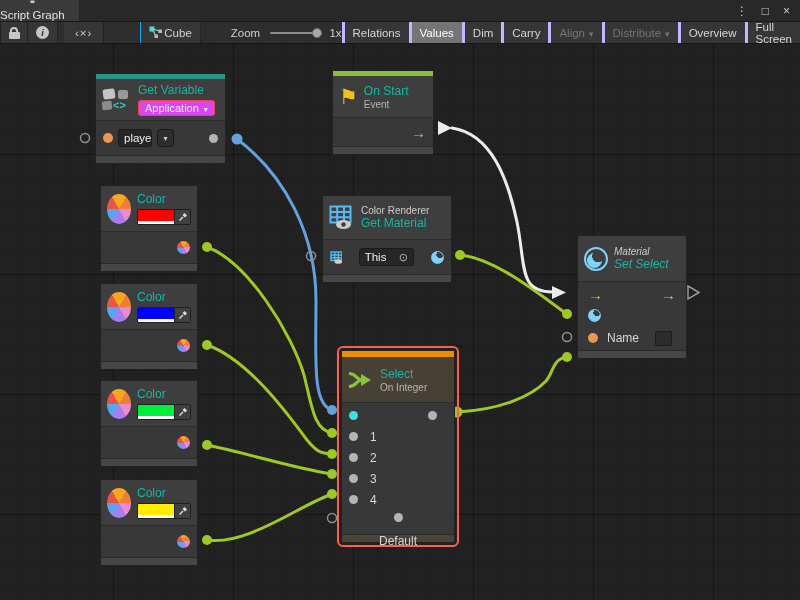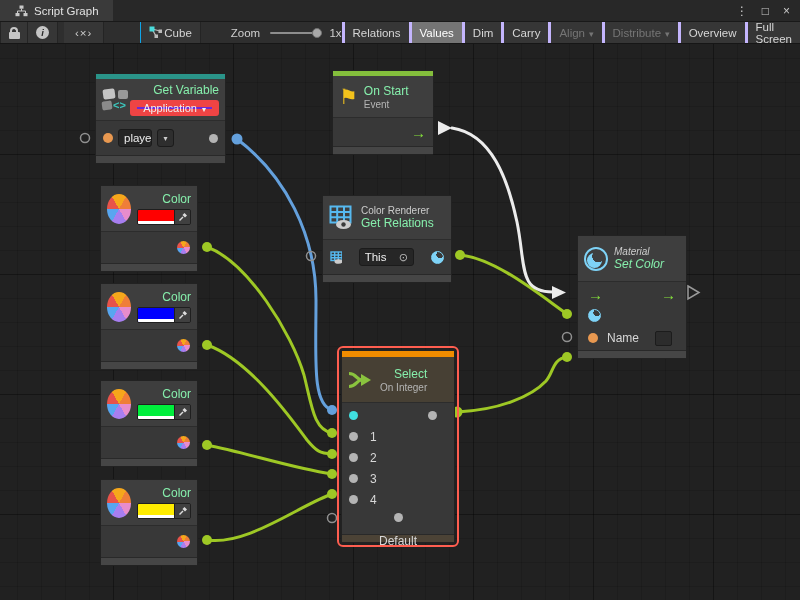--- a/index.html
+++ b/index.html
@@ -2,21 +2,21 @@
 <html><head>
 <meta charset="utf-8">
 <style>
   * { margin:0; padding:0; box-sizing:border-box; }
   html,body { width:800px; height:600px; overflow:hidden; background:#1f1f1f;
     font-family:"Liberation Sans", sans-serif; -webkit-font-smoothing:antialiased; }
   .app { position:relative; width:800px; height:600px; }
 
   
   .tabbar { height:22px; background:#282828; display:flex; align-items:stretch; border-bottom:1px solid #191919; }
-  .tab { display:flex; align-items:center; gap:6px; background:#3a3a3a; padding:0 14px 0 15px; font-size:11.5px; color:#e2e2e2; }
+  .tab { display:flex; align-items:center; gap:6px; background:#3a3a3a; padding:0 14px 0 0; font-size:11.5px; color:#e2e2e2;flex-direction:column; }
   .win-controls { margin-left:auto; display:flex; align-items:center; gap:14px; padding-right:10px; color:#c8c8c8; font-size:12px; }
   .win-controls span { cursor:default; }
 
   
   .toolbar { height:22px; background:#2e2e2e; display:flex; align-items:stretch; border-bottom:1px solid #161616; font-size:11.5px; color:#d6d6d6; }
   .tbtn { display:flex; align-items:center; justify-content:center; background:#363636; border-right:1px solid #242424; padding:0 8px; white-space:nowrap; }
   .tbtn.first { border-left:1px solid #242424; }
   .lock-wrap { width:28px; flex-direction:column; }
   .lock-shackle { width:8px; height:5px; border:2px solid #c6c6c6; border-bottom:none; border-radius:4px 4px 0 0; }
   .lock-body { width:11px; height:7px; background:#c6c6c6; border-radius:1px; }
@@ -44,21 +44,21 @@
       linear-gradient(90deg, rgba(0,0,0,.13) 1px, transparent 1px);
     background-size:120px 120px, 120px 120px, 24px 24px, 24px 24px;
     background-position:-7px -10px; }
   .wires { position:absolute; left:0; top:0; }
   .wire { fill:none; stroke-width:3; stroke-linecap:round; }
 
   
   .node { position:absolute; background:#3a3a3a; border:1px solid #222222; border-radius:2px; color:#e0e0e0; }
   .accent { height:5px; }
   .nhead { display:flex; align-items:center; gap:6px; padding:4px 6px; background:#3e3e3e; border-bottom:1px solid #2c2c2c; }
-  .ntitle { font-size:12px; color:#86efac;text-align:right; }
+  .ntitle { font-size:12px; color:#14b8a6; }
   .nsub { font-size:10px; color:#b5b5b5; margin-top:1px; }
   .nsmall { font-size:10px; color:#cccccc; }
   .nrow { display:flex; align-items:center; padding:0 7px; background:#383838; }
   .nfoot { height:8px; background:#464646; border-top:1px solid #292929; }
   .dot { border-radius:50%; flex:0 0 auto; }
   .dot.d9 { width:9px; height:9px; }
   .dot.d10 { width:10px; height:10px; }
   .orange { background:#e89850; }
   .graydot { background:#b4b4b4; }
   .cyandot { background:#40e0e0; }
@@ -66,21 +66,21 @@
   .flow-arrow { color:#86e23c; font-weight:bold; font-size:15px; line-height:1; }
   .wheel { border-radius:50%; background:conic-gradient(from -90deg, #e8534a 0 60deg, #f6a71b 60deg 120deg, #ef7e38 120deg 180deg, #e88ccc 180deg 240deg, #a77ef0 240deg 300deg, #58a6f0 300deg 360deg); }
 
   
   .n-gv { left:95px; top:29px; width:131px; }
   .gv-icon { position:relative; width:30px; height:26px; }
   .gv-icon .sq1 { position:absolute; left:1px; top:2px; width:12px; height:10px; background:#c4c4c4; border-radius:2px; transform:rotate(-8deg); }
   .gv-icon .sq2 { position:absolute; left:16px; top:3px; width:10px; height:9px; background:#999999; border-radius:2px; }
   .gv-icon .sq3 { position:absolute; left:0; top:14px; width:10px; height:9px; background:#8a8a8a; border-radius:2px; transform:rotate(-8deg); }
   .gv-icon .code { position:absolute; left:11px; top:12px; color:#3cc8be; font-size:11px; font-weight:bold; letter-spacing:0; }
-  .dropdown { background:#6d28d9; border:7px solid #ef4444; border-radius:3px; height:16px; display:flex; align-items:center; gap:5px; padding:0 6px; font-size:11px; color:#f0f0f0; margin-top:3px;text-align:center; }
+  .dropdown { background:#d946ef; border:1px solid #ef4444; border-radius:3px; height:16px; display:flex; align-items:center; gap:5px; padding:0 6px; font-size:11px; color:#f0f0f0; margin-top:3px;text-align:center; }
   .dropdown .chev { font-size:8px; }
   .n-gv .nrow { height:34px; gap:5px; }
   .n-gv .field { width:34px; }
   .mini-dd { width:17px; height:18px; background:#2e2e2e; border:1px solid #1b1b1b; border-radius:3px; display:flex; align-items:center; justify-content:center; font-size:8px; color:#cccccc; }
 
   
   .n-onstart { left:332px; top:26px; width:102px; }
   .n-onstart .nhead { height:42px; }
   .flag { color:#f2c21c; font-size:21px; line-height:1; }
   .n-onstart .nrow { height:28px; justify-content:flex-end; }
@@ -376,21 +376,21 @@
     <div class="node n-gm">
       <div class="nhead">
         <svg width="26" height="25">
           <rect x="1.5" y="1.5" width="20" height="16" fill="none" stroke="#56b9f0" stroke-width="2"></rect>
           <path d="M8.2,1.5 V17.5 M15,1.5 V17.5 M1.5,7 H21.5 M1.5,12.3 H21.5" stroke="#56b9f0" stroke-width="2" fill="none"></path>
           <ellipse cx="14.5" cy="19.5" rx="7.5" ry="4.5" fill="#cccccc"></ellipse>
           <circle cx="14.5" cy="19.5" r="2.2" fill="#3a3a3a"></circle>
         </svg>
         <div>
           <div class="nsmall">Color Renderer</div>
-          <div class="ntitle">Get Relations</div>
+          <div class="ntitle">Get Material</div>
         </div>
       </div>
       <div class="nrow">
         <svg width="14" height="13">
           <rect x="1" y="1" width="11" height="8.5" fill="none" stroke="#56b9f0" stroke-width="1.4"></rect>
           <path d="M4.7,1 V9.5 M8.3,1 V9.5 M1,4 H12 M1,6.8 H12" stroke="#56b9f0" stroke-width="1.4" fill="none"></path>
           <ellipse cx="8.5" cy="10.5" rx="4" ry="2.3" fill="#cccccc"></ellipse>
         </svg>
         <div class="field">
           <span>This</span>
@@ -442,21 +442,21 @@
       <div class="nfoot"></div>
     </div>
 
     <div class="node n-setcolor">
       <div class="nhead">
         <div class="sphere-icon">
             <span class="ball"></span>
           </div>
         <div>
           <div class="nsmall">Material</div>
-          <div class="ntitle">Set Color</div>
+          <div class="ntitle">Set Select</div>
         </div>
       </div>
       <div style="background:#383838;padding-top:2px">
         <div class="nrow">
           <span class="flow-arrow">→</span>
           <span class="flow-arrow" style="margin-left:auto">→</span>
         </div>
         <div class="nrow">
           <div class="mat-circle"></div>
         </div>

